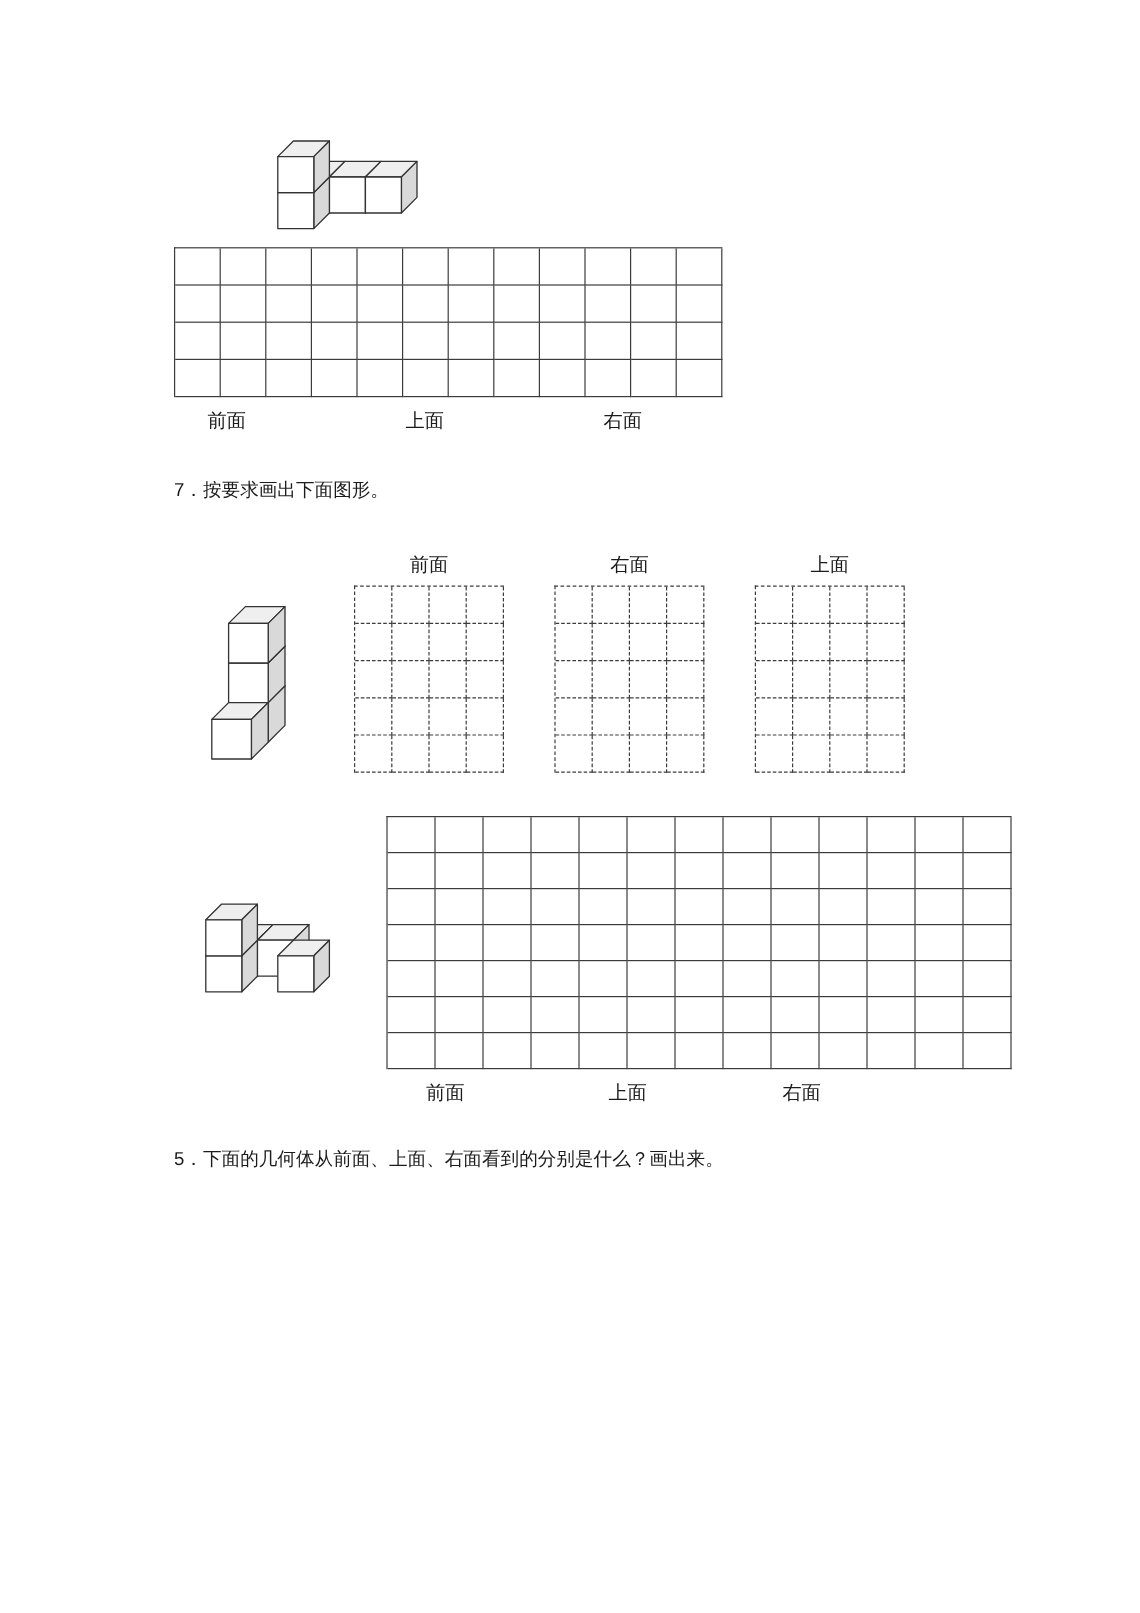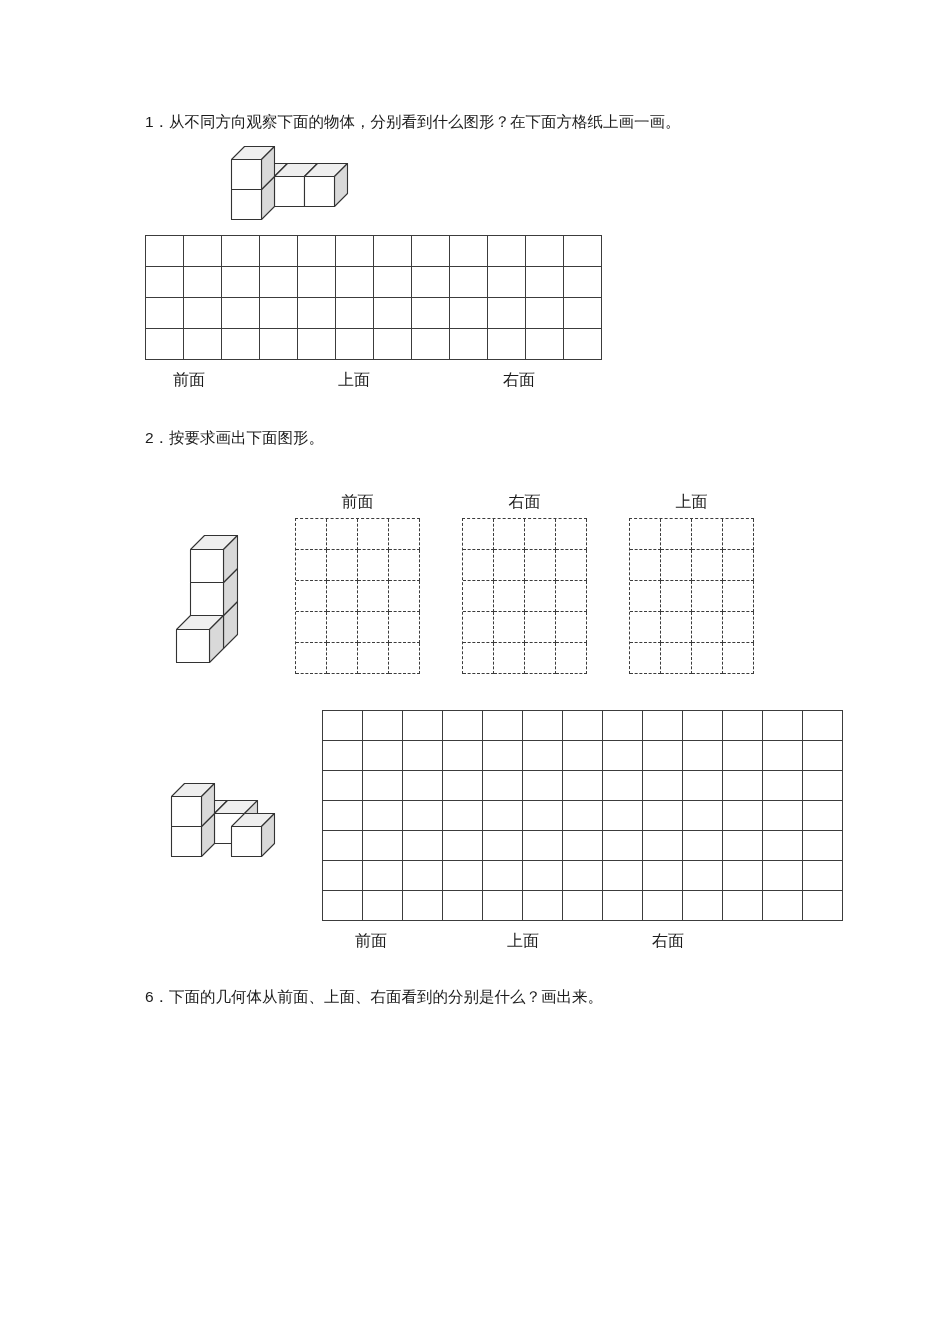--- a/index.html
+++ b/index.html
@@ -56,21 +56,20 @@
   .q4 { margin-top: 32px; }
 </style>
 </head>
 <body>
 
 <div class="content">
 
 
 
   <section class="q q1">
-    <p class="qtext">1．从不同方向观察下面的物体，分别看到什么图形？在下面方格纸上画一画。</p>
     <div class="fig fig1">
       <svg width="119" height="76" viewBox="-1.5 -74.5 119 76">
           <polygon points="13,-43 26,-56 56,-56 43,-43" fill="#efefef" stroke="#333333" stroke-width="1.1" stroke-linejoin="round"></polygon>
           <polygon points="43,-43 56,-56 56,-26 43,-13" fill="#d9d9d9" stroke="#333333" stroke-width="1.1" stroke-linejoin="round"></polygon>
           <polygon points="13,-43 43,-43 43,-13 13,-13" fill="#ffffff" stroke="#333333" stroke-width="1.1" stroke-linejoin="round"></polygon>
           <polygon points="43,-43 56,-56 86,-56 73,-43" fill="#efefef" stroke="#333333" stroke-width="1.1" stroke-linejoin="round"></polygon>
           <polygon points="73,-43 86,-56 86,-26 73,-13" fill="#d9d9d9" stroke="#333333" stroke-width="1.1" stroke-linejoin="round"></polygon>
           <polygon points="43,-43 73,-43 73,-13 43,-13" fill="#ffffff" stroke="#333333" stroke-width="1.1" stroke-linejoin="round"></polygon>
           <polygon points="73,-43 86,-56 116,-56 103,-43" fill="#efefef" stroke="#333333" stroke-width="1.1" stroke-linejoin="round"></polygon>
           <polygon points="103,-43 116,-56 116,-26 103,-13" fill="#d9d9d9" stroke="#333333" stroke-width="1.1" stroke-linejoin="round"></polygon>
@@ -134,21 +133,21 @@
         <div style="width: 38px; height: 31px; border-right: 1px solid rgb(60, 60, 60); border-bottom: 1px solid rgb(60, 60, 60);"></div>
       </div>
     <div class="labels labels-q1">
       <span>前面</span>
       <span>上面</span>
       <span>右面</span>
     </div>
   </section>
 
   <section class="q q2">
-    <p class="qtext">2．按要求画出下面图形。</p>
+    <p class="qtext">7．按要求画出下面图形。</p>
     <div class="q2row">
       <div class="fig fig2">
         <svg width="64" height="130" viewBox="-1.5 -128.5 64 130">
             <polygon points="14,-47 28,-61 61,-61 47,-47" fill="#efefef" stroke="#333333" stroke-width="1.1" stroke-linejoin="round"></polygon>
             <polygon points="47,-47 61,-61 61,-28 47,-14" fill="#d9d9d9" stroke="#333333" stroke-width="1.1" stroke-linejoin="round"></polygon>
             <polygon points="14,-47 47,-47 47,-14 14,-14" fill="#ffffff" stroke="#333333" stroke-width="1.1" stroke-linejoin="round"></polygon>
             <polygon points="14,-80 28,-94 61,-94 47,-80" fill="#efefef" stroke="#333333" stroke-width="1.1" stroke-linejoin="round"></polygon>
             <polygon points="47,-80 61,-94 61,-61 47,-47" fill="#d9d9d9" stroke="#333333" stroke-width="1.1" stroke-linejoin="round"></polygon>
             <polygon points="14,-80 47,-80 47,-47 14,-47" fill="#ffffff" stroke="#333333" stroke-width="1.1" stroke-linejoin="round"></polygon>
             <polygon points="14,-113 28,-127 61,-127 47,-113" fill="#efefef" stroke="#333333" stroke-width="1.1" stroke-linejoin="round"></polygon>
@@ -355,16 +354,16 @@
         <div class="labels labels-q3">
           <span>前面</span>
           <span>上面</span>
           <span>右面</span>
         </div>
       </div>
     </div>
   </section>
 
   <section class="q q4">
-    <p class="qtext">6．下面的几何体从前面、上面、右面看到的分别是什么？画出来。</p>
+    <p class="qtext">5．下面的几何体从前面、上面、右面看到的分别是什么？画出来。</p>
   </section>
 
 </div>
 
 </body></html>

